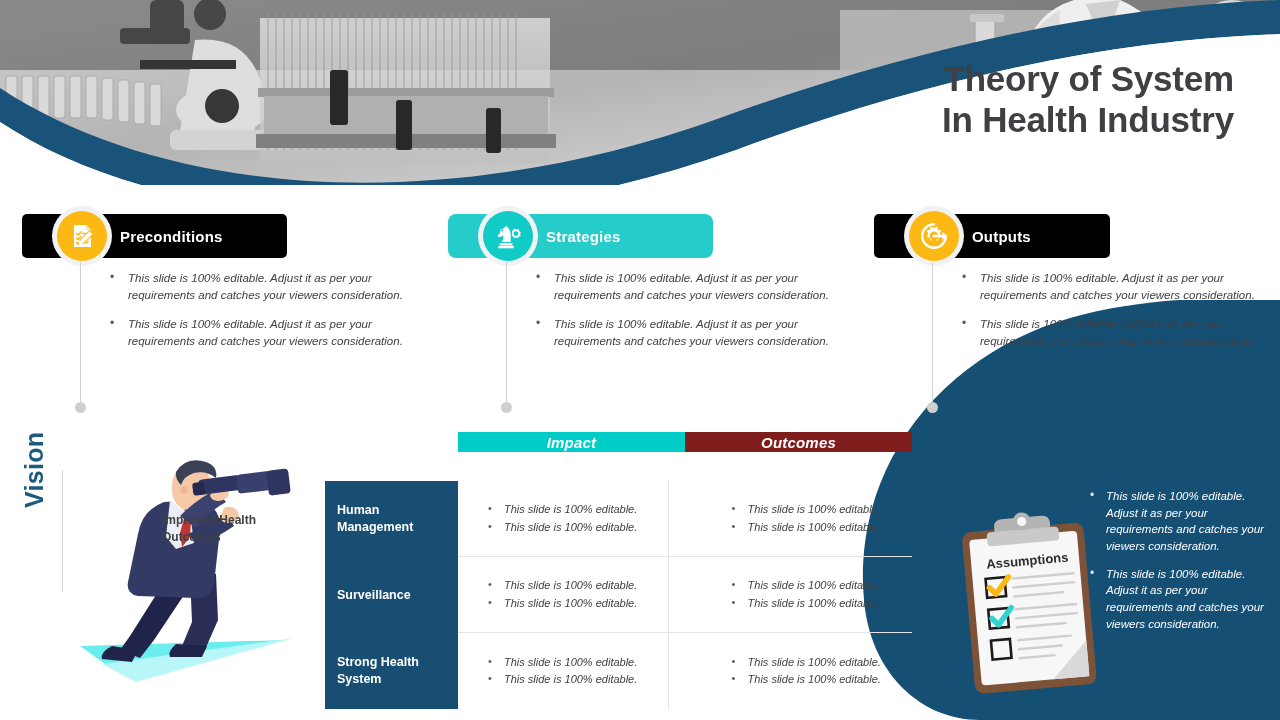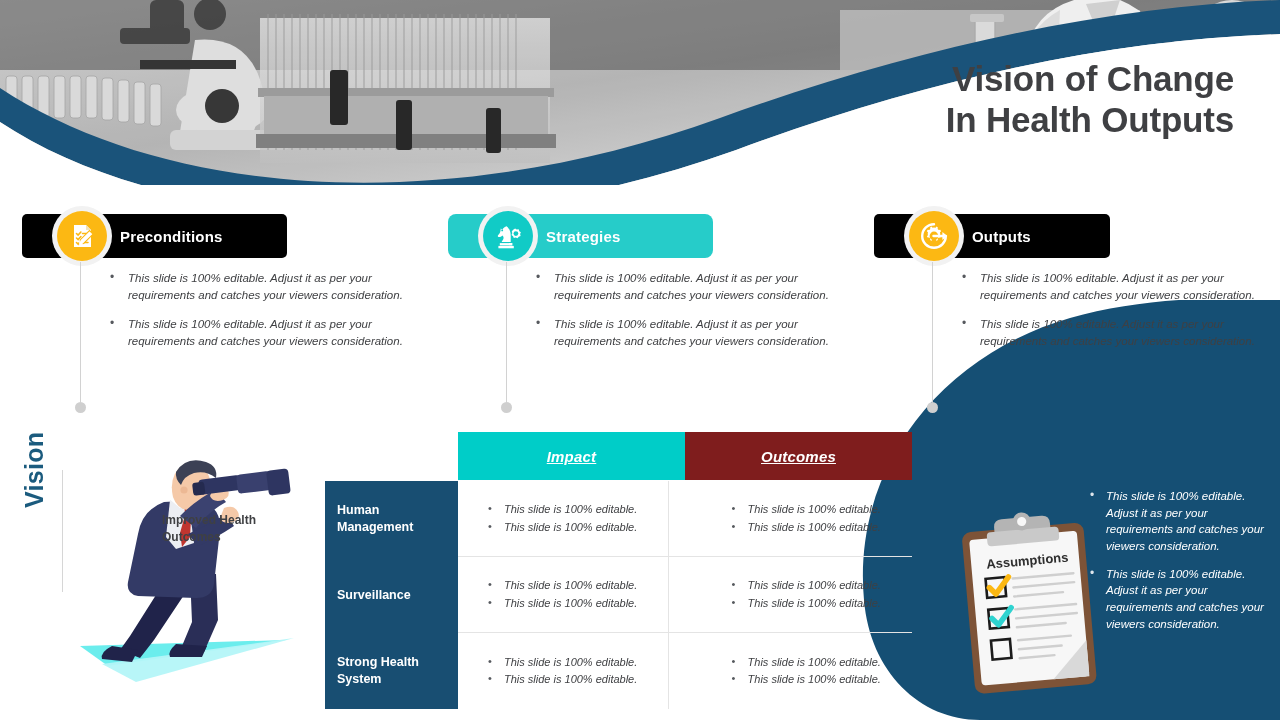--- a/index.html
+++ b/index.html
@@ -91,22 +91,22 @@
   .vision-caption {
     position:absolute; left:138px; top:60px; width:150px;
     font-size:12px; font-weight:bold; 
     color:#3f4043; line-height:1.38;
   }
   .man-svg { position:absolute; left:48px; top:-2px; width:230px; height:232px; }
 
   
   .matrix { position:absolute; left:325px; top:432px; z-index:3; }
   .mt-head { position:absolute; left:133px; top:0; display:flex; }
-  .mt-h { height:48px; display:flex; align-items:center; justify-content:center;
-          color:#fff; font-size:15px; font-weight:bold; font-style:italic; letter-spacing:0.2px;text-decoration:underline; }
+  .mt-h { height:20px; display:flex; align-items:center; justify-content:center;
+          color:#fff; font-size:15px; font-weight:bold; font-style:italic; letter-spacing:0.2px; }
   .mt-h.impact { width:227px; background:#00cdc8; }
   .mt-h.outcomes { width:227px; background:#7f1d1d; }
 
   .mt-body { position:absolute; left:0; top:49px; display:flex; }
   .mt-labels { width:133px; background:#184e72; }
   .mt-lab-cell {
     height:76px; display:flex; align-items:center;
     padding-left:12px; color:#ffffff; font-size:12.5px;
     font-weight:bold; line-height:1.35;
   }
@@ -355,22 +355,22 @@
       <div class="connector"></div>
       <div class="connector-dot"></div>
       <ul class="bullets">
         <li>This slide is 100% editable. Adjust it as per your requirements and catches your viewers consideration.</li>
         <li>This slide is 100% editable. Adjust it as per your requirements and catches your viewers consideration.</li>
       </ul>
     </div>
   </div>
 
   <div class="title-wrap">
-    <div class="title-line">Vision of Change</div>
-    <div class="title-line">In Health Outputs</div>
+    <div class="title-line">Theory of System</div>
+    <div class="title-line">In Health Industry</div>
   </div>
 
   <div class="vision-block">
     <div class="vision-rule"></div>
     <div class="vision-word">Vision</div>
     <svg class="man-svg" viewBox="0 0 230 232">
 
       <path d="M8 196 L214 190 L36 216 Z" fill="#63ecec" opacity="0.95"></path>
       <path d="M30 214 L222 188 L64 232 Z" fill="#b4f6f8" opacity="0.95"></path>
 

